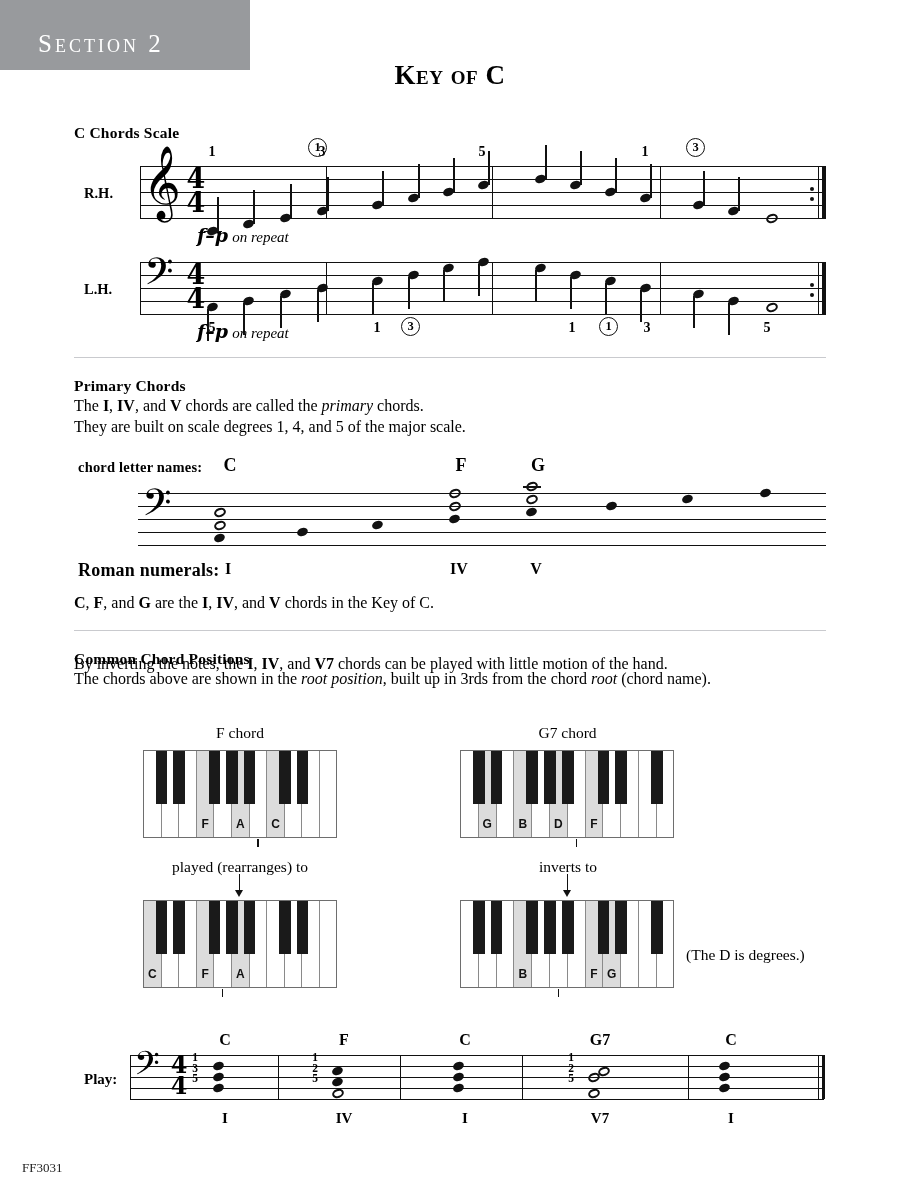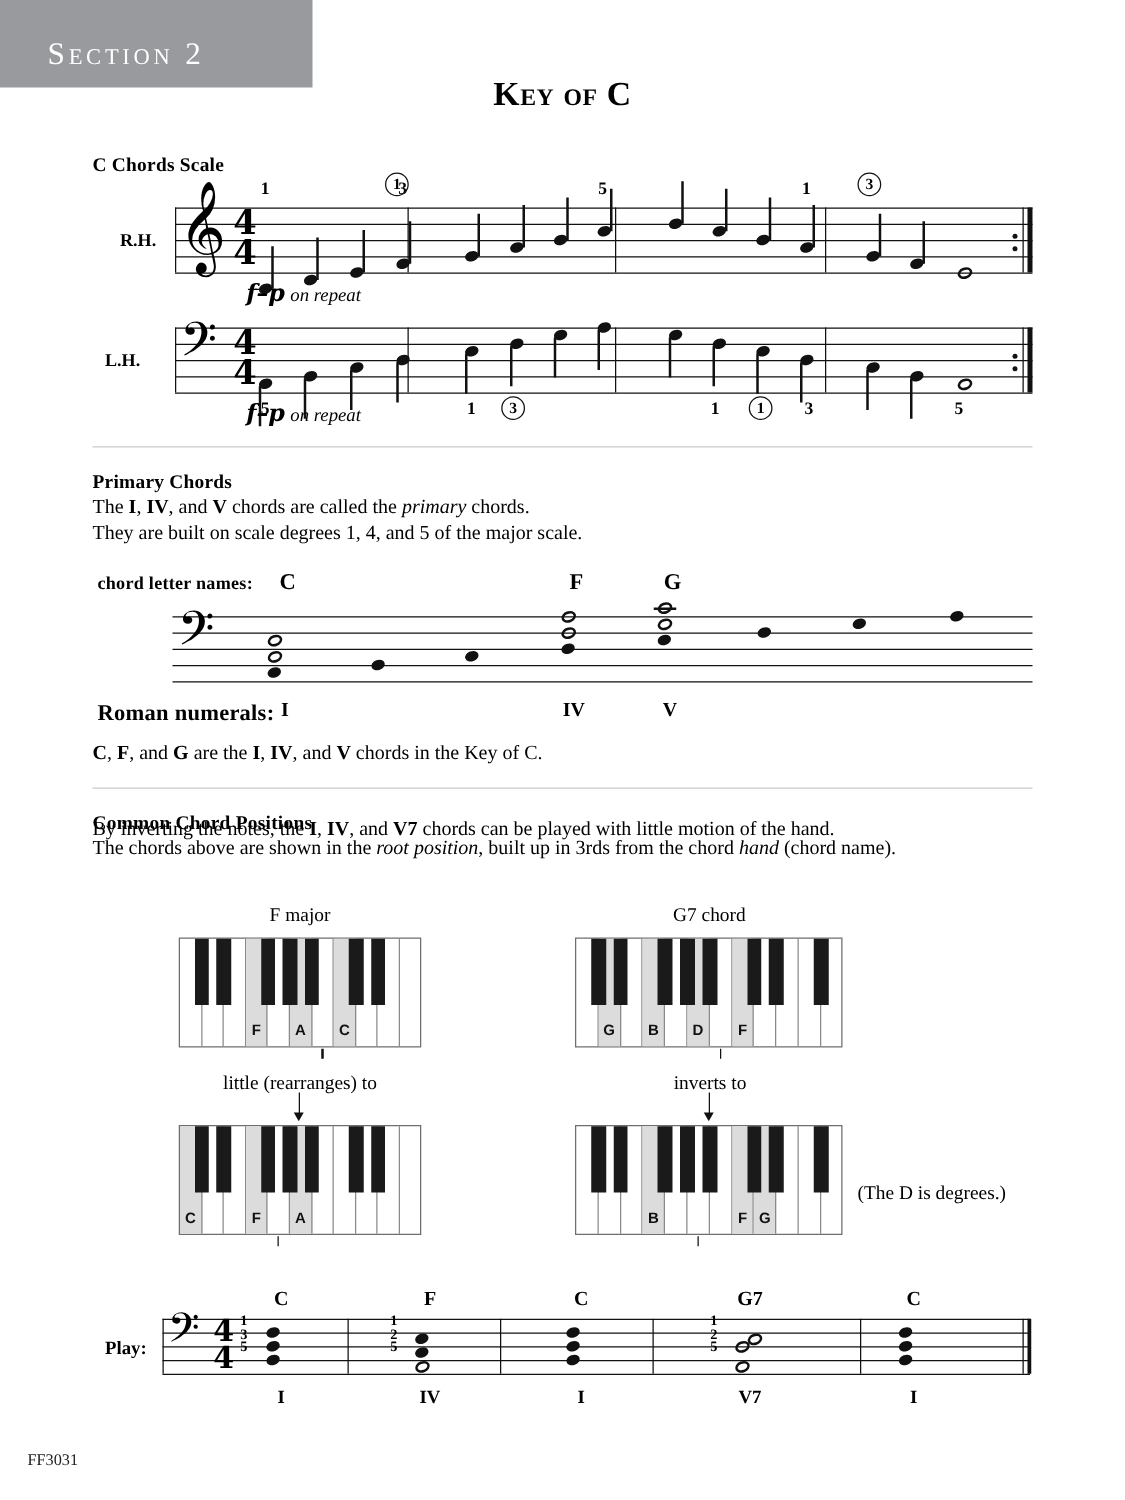--- a/index.html
+++ b/index.html
@@ -82,21 +82,21 @@
 <div class="h-sub" style="left:74px;top:124px;">C Chords Scale</div>
 
 <div id="scale-block">
     <div class="stafflines" style="left:140px;top:166px;width:686px;height:52px;">
       <div class="ln" style="top:0px;"></div>
       <div class="ln" style="top:13px;"></div>
       <div class="ln" style="top:26px;"></div>
       <div class="ln" style="top:39px;"></div>
       <div class="ln" style="top:52px;"></div>
     </div>
-    <div class="hand-label" style="left:96px;top:185px;text-align:center;">R.H.</div>
+    <div class="hand-label" style="left:84px;top:185px;text-align:center;">R.H.</div>
     <div class="clef" style="left:143px;top:150px;font-size:64px;">𝄞</div>
     <div class="timesig" style="left:186px;top:167px;width:20px;font-size:27px;">4
 4</div>
     <div class="barline" style="left:140px;top:166px;height:52px;"></div>
     <div class="barline" style="left:326px;top:166px;height:52px;"></div>
     <div class="barline" style="left:492px;top:166px;height:52px;"></div>
     <div class="barline" style="left:660px;top:166px;height:52px;"></div>
     <div class="barline" style="left:818px;top:166px;height:52px;"></div>
     <div class="thickbar" style="left:822px;top:166px;height:52px;"></div>
     <div class="repeat-dot" style="left:810px;top:186.8px;"></div>
@@ -235,21 +235,21 @@
     <div class="rn" style="left:206px;top:560px;font-size:16px;">I</div>
     <div class="rn" style="left:437px;top:560px;font-size:16px;">IV</div>
     <div class="rn" style="left:514px;top:560px;font-size:16px;">V</div>
   </div>
 
 <div class="body-line" style="left:74px;top:594px;"><b>C</b>, <b>F</b>, and <b>G</b> are the <b>I</b>, <b>IV</b>, and <b>V</b> chords in the Key of C.</div>
 
 <div class="divider" style="top:630px;"></div>
 
 <div class="h-sub" style="left:74px;top:650px;">Common Chord Positions</div>
-<div class="body-line" style="left:74px;top:670px;">The chords above are shown in the <i>root position</i>, built up in 3rds from the chord <i>hand</i> (chord name).</div>
+<div class="body-line" style="left:74px;top:670px;">The chords above are shown in the <i>root position</i>, built up in 3rds from the chord <i>root</i> (chord name).</div>
 <div class="body-line" style="left:74px;top:655px;">By inverting the notes, the <b>I</b>, <b>IV</b>, and <b>V7</b> chords can be played with little motion of the hand.</div>
 
 <div id="keyboards">
     <div class="kb" style="left:143px;top:750px;width:193.60000000000002px;height:88px;">
       <div class="wk" style="left:0px;width:17.6px;"></div>
       <div class="wk" style="left:17.6px;width:17.6px;"></div>
       <div class="wk" style="left:35.2px;width:17.6px;"></div>
       <div class="wk hl" style="left:52.800000000000004px;width:17.6px;">
         <div class="klabel">F</div>
       </div>
@@ -266,21 +266,21 @@
       <div class="wk last" style="left:176px;width:17.6px;"></div>
       <div class="bk" style="left:11.792000000000002px;width:11.616000000000001px;height:52.8px;"></div>
       <div class="bk" style="left:29.392000000000003px;width:11.616000000000001px;height:52.8px;"></div>
       <div class="bk" style="left:64.592px;width:11.616000000000001px;height:52.8px;"></div>
       <div class="bk" style="left:82.192px;width:11.616000000000001px;height:52.8px;"></div>
       <div class="bk" style="left:99.792px;width:11.616000000000001px;height:52.8px;"></div>
       <div class="bk" style="left:134.99200000000002px;width:11.616000000000001px;height:52.8px;"></div>
       <div class="bk" style="left:152.592px;width:11.616000000000001px;height:52.8px;"></div>
     </div>
     <div class="tick" style="left:257.40000000000003px;top:839px;height:8px;"></div>
-    <div class="kb-cap" style="left:143px;top:724px;width:194px;">F major</div>
+    <div class="kb-cap" style="left:143px;top:724px;width:194px;">F chord</div>
     <div class="kb" style="left:460px;top:750px;width:213.60000000000002px;height:88px;">
       <div class="wk" style="left:0px;width:17.8px;"></div>
       <div class="wk hl" style="left:17.8px;width:17.8px;">
         <div class="klabel">G</div>
       </div>
       <div class="wk" style="left:35.6px;width:17.8px;"></div>
       <div class="wk hl" style="left:53.400000000000006px;width:17.8px;">
         <div class="klabel">B</div>
       </div>
       <div class="wk" style="left:71.2px;width:17.8px;"></div>
@@ -357,21 +357,21 @@
       <div class="bk" style="left:65.32600000000001px;width:11.748000000000001px;height:52.8px;"></div>
       <div class="bk" style="left:83.126px;width:11.748000000000001px;height:52.8px;"></div>
       <div class="bk" style="left:100.92600000000002px;width:11.748000000000001px;height:52.8px;"></div>
       <div class="bk" style="left:136.526px;width:11.748000000000001px;height:52.8px;"></div>
       <div class="bk" style="left:154.32600000000002px;width:11.748000000000001px;height:52.8px;"></div>
       <div class="bk" style="left:189.92600000000002px;width:11.748000000000001px;height:52.8px;"></div>
     </div>
     <div class="tick" style="left:557.9px;top:989px;height:8px;"></div>
   </div>
 
-<div class="arrow-txt" style="left:140px;top:858px;width:200px;">little (rearranges) to</div>
+<div class="arrow-txt" style="left:140px;top:858px;width:200px;">played (rearranges) to</div>
 <div class="arrow-txt" style="left:468px;top:858px;width:200px;">inverts to</div>
 <div class="arrow" style="left:239px;top:874px;height:18px;"></div>
 <div class="arrow-head" style="left:235px;top:890px;"></div>
 <div class="arrow" style="left:567px;top:874px;height:18px;"></div>
 <div class="arrow-head" style="left:563px;top:890px;"></div>
 
 <div class="note-omit" style="left:686px;top:946px;">(The D is degrees.)</div>
 
 <div class="hand-label" style="left:84px;top:1071px;font-size:15px;">Play:</div>
 <div id="play-staff">

